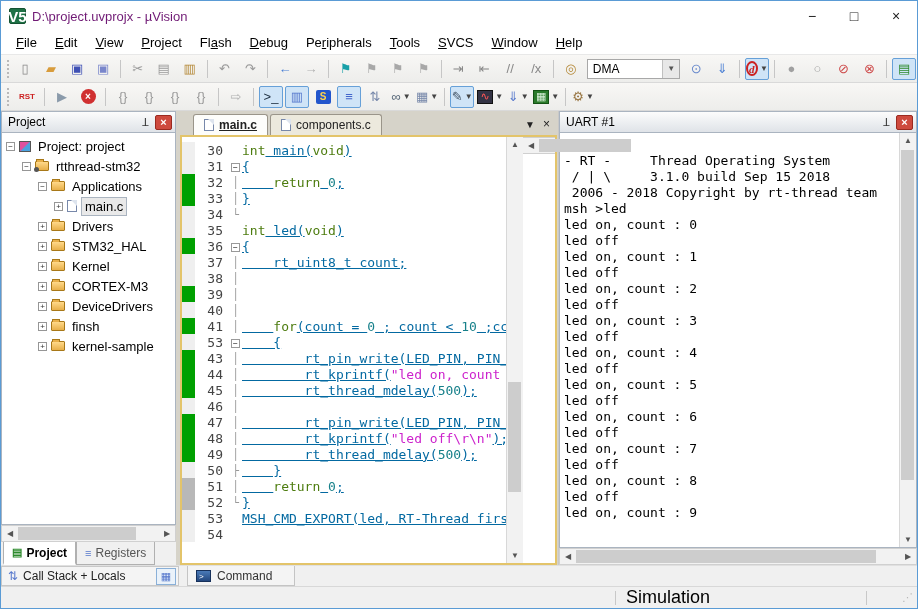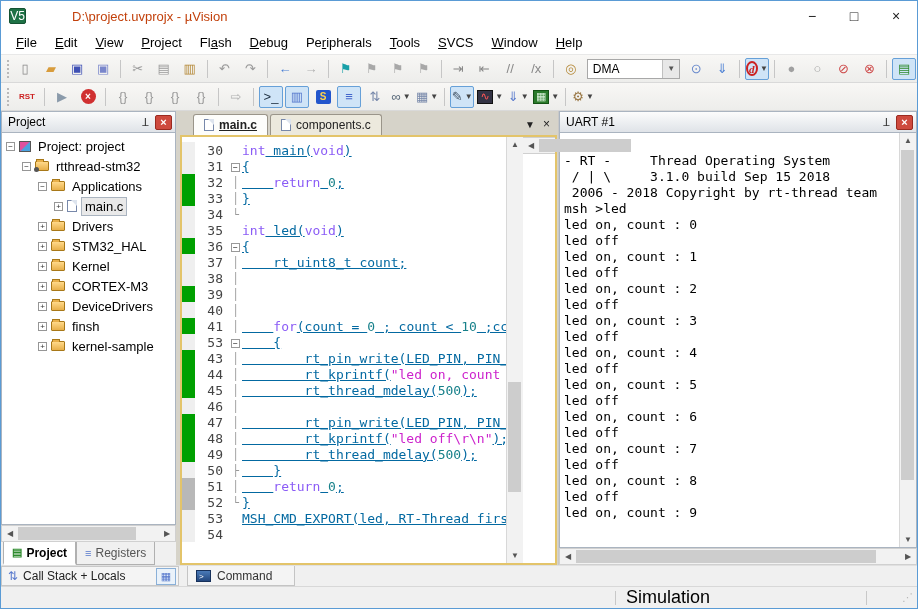--- a/index.html
+++ b/index.html
@@ -1,23 +1,23 @@
 <!DOCTYPE html>
 <html><head>
 <meta charset="utf-8">
 <style>
   * { box-sizing: border-box; margin: 0; padding: 0; }
   body { width: 918px; height: 609px; font-family: "Liberation Sans", sans-serif; font-size: 13px; background:#fff; }
   .window { width: 918px; height: 609px; border:1px solid #5a9bd5; display:flex; flex-direction:column; background:#f0f0f0; overflow:hidden; }
 
   
   .titlebar { height:30px; background:#fff; display:flex; align-items:center; flex:0 0 auto; }
-  .app-icon { width:17px; height:16px; margin:0 6px 0 8px; background:#1e7145; color:#fff; font-size:12px; font-weight:normal;
+  .app-icon { width:17px; height:16px; margin:0 6px 0 8px; background:#1e7145; color:#fff; font-size:15px; font-weight:bold;
               display:flex; align-items:center; justify-content:center; border-radius:2px; border:1px solid #145232;}
-  .title-text { flex:1; font-size:13px; color:#c2410c;margin-left:40px; }
+  .title-text { flex:1; font-size:13px; color:#701a75; }
   .win-btn { width:42px; height:30px; display:flex; align-items:center; justify-content:center; font-size:14px; color:#222; }
 
   
   .menubar { height:24px; background:#fff; border-bottom:1px solid #e8e8e8; display:flex; align-items:center; padding-left:6px; flex:0 0 auto;}
   .menu-item { padding:0 9px; line-height:23px; color:#000; cursor:default; }
 
   
   .toolbar { height:28px; background:linear-gradient(#f8f7f5,#ededeb); border-bottom:1px solid #d9d9d9; display:flex; align-items:center; padding-left:2px; flex:0 0 auto;}
   .grip { width:5px; height:20px; margin:0 3px; background-image:radial-gradient(circle, #b9b9b9 1px, transparent 1.2px); background-size:4px 4px; }
   .tb-btn { min-width:24px; height:22px; margin:0 1px; display:flex; align-items:center; justify-content:center; border:1px solid transparent; border-radius:2px; font-size:13px; }
@@ -81,21 +81,21 @@
   .docmain { flex:1; display:flex; min-height:0; overflow:hidden; }
   .code-rows { flex:1; overflow:hidden; padding-top:5px; }
   .crow { height:16px; display:flex; align-items:center; }
   .mark-col { width:13px; background:#efefef; flex:0 0 auto; height:16px;}
   .mark-col.g { background:#00a000; }
   .mark-col.y { background:#b8b8b8; }
   .num-col { width:34px; text-align:right; padding-right:6px; color:#444; font:13px "DejaVu Sans Mono", monospace; flex:0 0 auto;}
   .fold-col { width:13px; color:#999; font:11px "DejaVu Sans Mono", monospace; text-align:center; flex:0 0 auto;}
   .foldbox { display:inline-block; width:9px; height:9px; border:1px solid #999; line-height:7px; font-size:8px; color:#333; background:#fff;}
   .code-col { flex:1; white-space:pre; font:13px "DejaVu Sans Mono", monospace; overflow:hidden; }
-  .tk-k { color:#8b5cf6; } .tk-n { color:#17808a; } .tk-s { color:#cc22cc; } .tk-p { color:#0369a1;text-decoration:underline; }
+  .tk-k { color:#4d7c0f; } .tk-n { color:#17808a; } .tk-s { color:#cc22cc; } .tk-p { color:#0369a1;text-decoration:underline; }
 
   
   .uart-col { flex:1; display:flex; flex-direction:column; background:#f0f0f0; border-left:1px solid #c8c8c8; }
   .uart-body { flex:1; display:flex; min-height:0; border:1px solid #aab4c0; border-top:none; background:#fff;}
   .uart-text { flex:1; overflow:hidden; padding:4px 0 0 4px; font:13px "DejaVu Sans Mono", monospace; color:#000; }
   .uart-text div { height:16px; white-space:pre; }
 
   
   .bottomrow { height:21px; display:flex; align-items:stretch; background:#f0f0f0; border-top:1px solid #e0e0e0; flex:0 0 auto;}
   .cs-cell { width:178px; display:flex; align-items:center; background:#f4f4f4; border:1px solid #c8c8c8; padding:0 2px 0 6px; gap:5px;}

